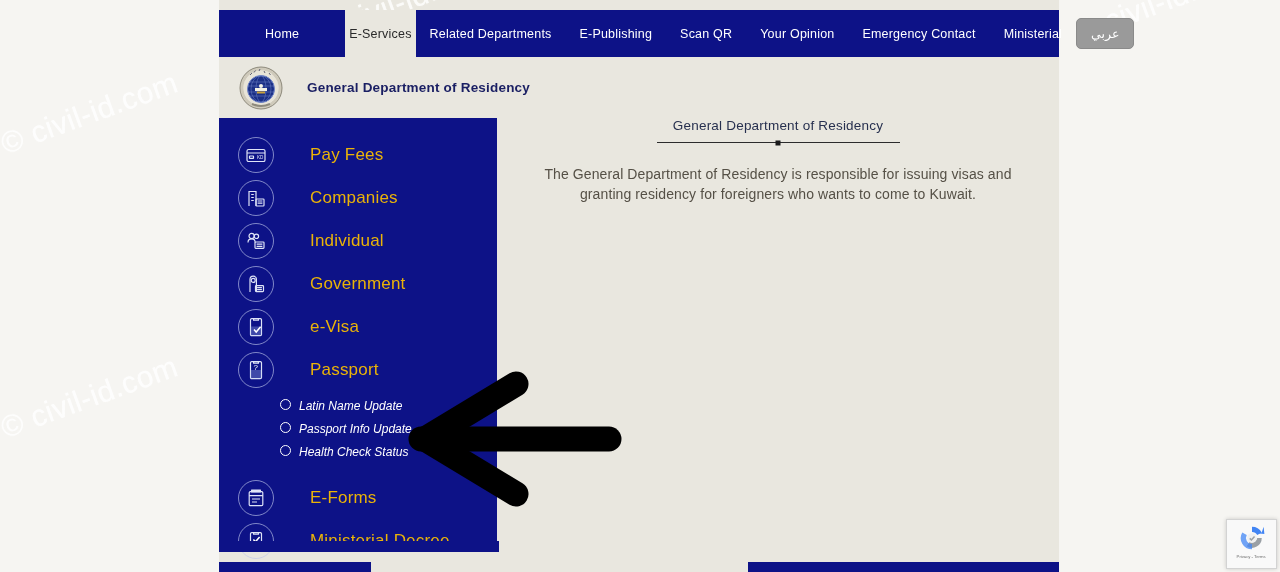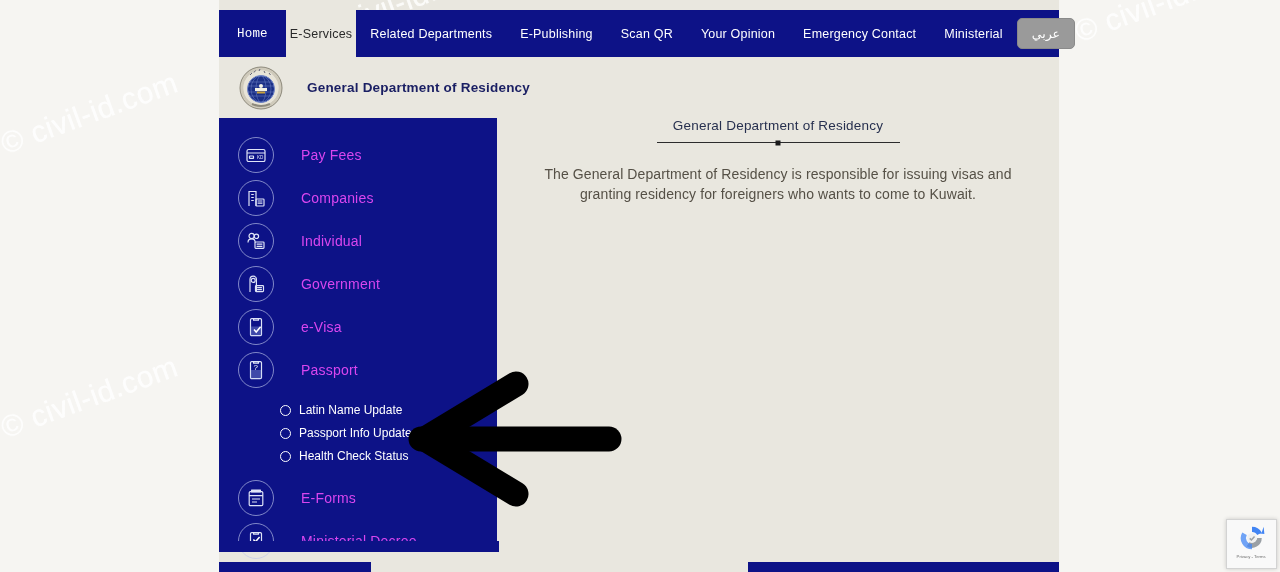--- a/index.html
+++ b/index.html
@@ -61,21 +61,21 @@
     display: flex;
     align-items: center;
     justify-content: center;
     padding: 8px 14px;
     color: #ffffff;
     font-size: 12.5px;
     letter-spacing: .2px;
     white-space: nowrap;
     cursor: pointer;
   }
-  .nav-item.first { padding: 0 18px; font-family: Liberation Mono, monospace; }
+  .nav-item.first { padding: 0 46px; }
   .nav-item.active {
     background: #e9e7df;
     color: #2a2a2a;
     margin: 0;
     padding: 0 4px;
   }
   #nav-spacer { flex: 1 1 auto; }
   #lang-button {
     align-self: center;
     margin-right: 16px;
@@ -141,33 +141,33 @@
     border-radius: 50%;
     flex: 0 0 auto;
     position: relative;
     display: flex;
     align-items: center;
     justify-content: center;
     overflow: hidden;
   }
   .side-icon svg { display:block; }
   .side-label {
-    margin-left: 27px;
-    color: #d946ef;
-    font-size: 14px;
+    margin-left: 36px;
+    color: #eab308;
+    font-size: 17px;
     letter-spacing: .2px;
     white-space: nowrap;
   }
   .sub-list { margin: 8px 0 10px 0; }
   .sub-item {
     display: flex;
-    align-items: center;
     height: 22px;
     margin-bottom: 1px;
     cursor: pointer;
+    font-style: italic;
   }
   .sub-bullet {
     width: 9px;
     height: 9px;
     border: 1.5px solid #ffffff;
     border-radius: 50%;
     margin-left: 61px;
     flex: 0 0 auto;
   }
   .sub-label {

